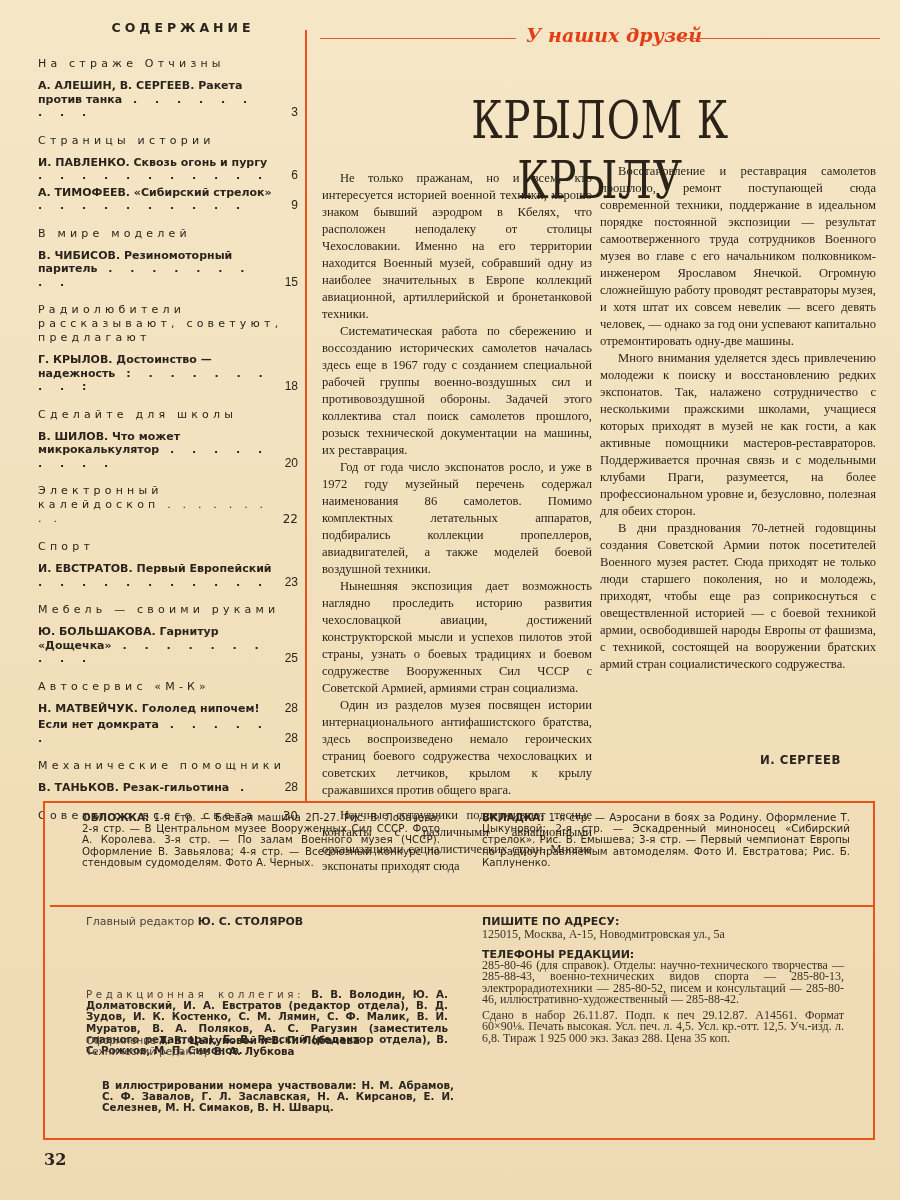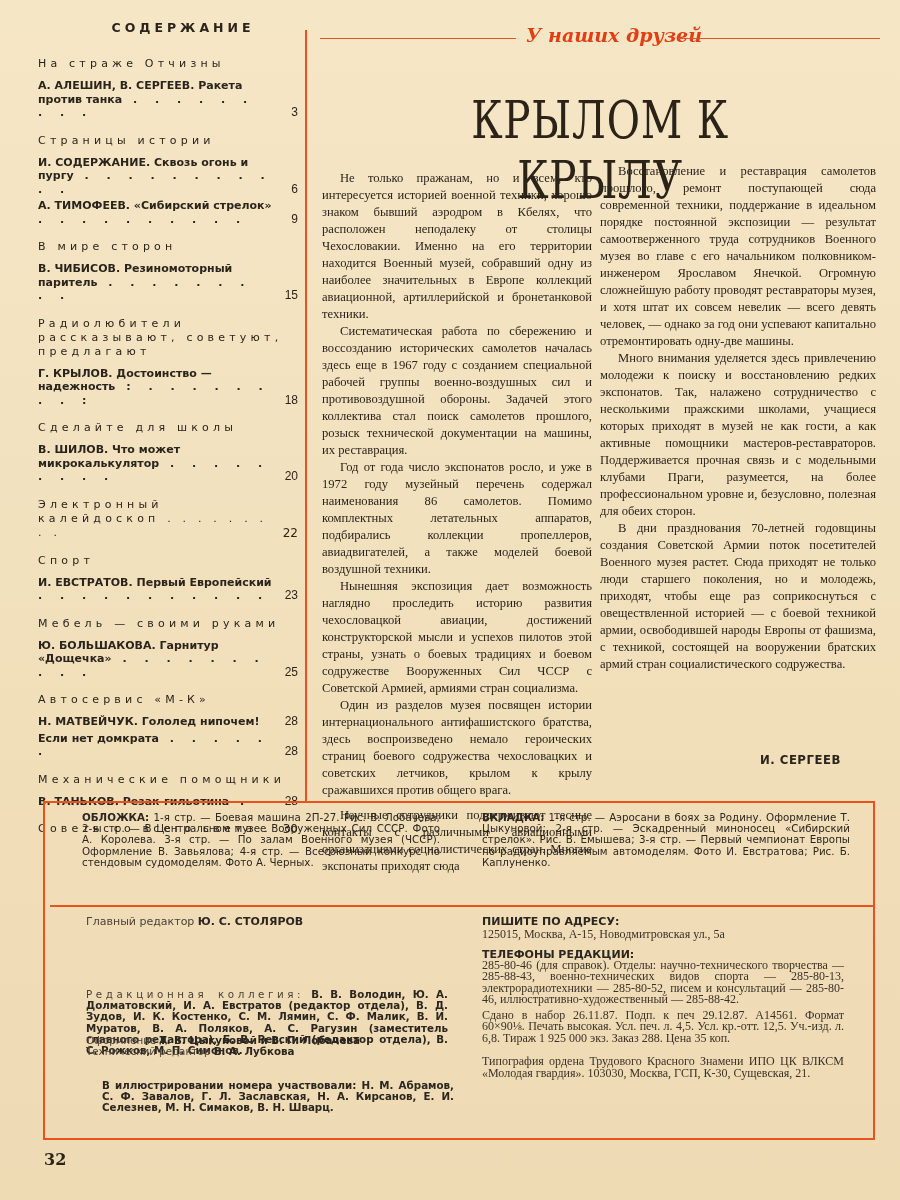--- a/index.html
+++ b/index.html
@@ -44,23 +44,23 @@
 </style>
 </head>
 <body>
 
 <div id="toc" class="abs">
   <div id="toc-title">СОДЕРЖАНИЕ</div>
   <div id="toc-list">
       <div class="toc-section">На страже Отчизны</div>
       <div class="toc-entry"><span class="auth">А. АЛЕШИН, В. СЕРГЕЕВ. </span><span class="ttl">Ракета против танка</span><span class="dots"> . . . . . . . . .</span><span class="pg">3</span></div>
       <div class="toc-section">Страницы истории</div>
-      <div class="toc-entry"><span class="auth">И. СОДЕРЖАНИЕ. </span><span class="ttl">Сквозь огонь и пургу</span><span class="dots"> . . . . . . . . . . .</span><span class="pg">6</span></div>
+      <div class="toc-entry"><span class="auth">И. ПАВЛЕНКО. </span><span class="ttl">Сквозь огонь и пургу</span><span class="dots"> . . . . . . . . . . .</span><span class="pg">6</span></div>
       <div class="toc-entry" style="margin-top: 3px;"><span class="auth">А. ТИМОФЕЕВ. </span><span class="ttl">«Сибирский стрелок»</span><span class="dots"> . . . . . . . . . .</span><span class="pg">9</span></div>
-      <div class="toc-section">В мире сторон</div>
+      <div class="toc-section">В мире моделей</div>
       <div class="toc-entry"><span class="auth">В. ЧИБИСОВ. </span><span class="ttl">Резиномоторный паритель</span><span class="dots"> . . . . . . . . .</span><span class="pg">15</span></div>
       <div class="toc-section">Радиолюбители рассказывают, советуют, предлагают</div>
       <div class="toc-entry"><span class="auth">Г. КРЫЛОВ. </span><span class="ttl">Достоинство — надежность</span><span class="dots"> : . . . . . . . . :</span><span class="pg">18</span></div>
       <div class="toc-section">Сделайте для школы</div>
       <div class="toc-entry"><span class="auth">В. ШИЛОВ. </span><span class="ttl">Что может микрокалькулятор</span><span class="dots"> . . . . . . . . .</span><span class="pg">20</span></div>
       <div class="toc-single"><span>Электронный калейдоскоп . . . . . . . . .</span><span class="pg">22</span></div>
       <div class="toc-section">Спорт</div>
       <div class="toc-entry"><span class="auth">И. ЕВСТРАТОВ. </span><span class="ttl">Первый Европейский</span><span class="dots"> . . . . . . . . . . .</span><span class="pg">23</span></div>
       <div class="toc-section">Мебель — своими руками</div>
       <div class="toc-entry"><span class="auth">Ю. БОЛЬШАКОВА. </span><span class="ttl">Гарнитур «Дощечка»</span><span class="dots"> . . . . . . . . . .</span><span class="pg">25</span></div>
@@ -128,16 +128,15 @@
 <div class="abs credit" style="left:102px; top:1080px; width:352px;">
   <b>В иллюстрировании номера участвовали: Н. М. Абрамов, С. Ф. Завалов, Г. Л. Заславская, Н. А. Кирсанов, Е. И. Селезнев, М. Н. Симаков, В. Н. Шварц.</b>
 </div>
 
 <div class="abs" style="left:482px; top:916px; width:362px;">
   <div class="credit" style="font-weight:bold; font-size:11px;">ПИШИТЕ ПО АДРЕСУ:</div>
   <div class="serifsmall" style="margin-top:2px;">125015, Москва, А-15, Новодмитровская ул., 5а</div>
   <div class="credit" style="font-weight:bold; font-size:11px; margin-top:8px;">ТЕЛЕФОНЫ РЕДАКЦИИ:</div>
   <div class="serifsmall">285-80-46 (для справок). Отделы: научно-технического творчества — 285-88-43, военно-технических видов спорта — 285-80-13, электрорадиотехники — 285-80-52, писем и консультаций — 285-80-46, иллюстративно-художественный — 285-88-42.</div>
   <div class="serifsmall" style="margin-top:4px;">Сдано в набор 26.11.87. Подп. к печ 29.12.87. А14561. Формат 60×90⅛. Печать высокая. Усл. печ. л. 4,5. Усл. кр.-отт. 12,5. Уч.-изд. л. 6,8. Тираж 1 925 000 экз. Заказ 288. Цена 35 коп.</div>
-  <div class="serifsmall" style="margin-top:12px;">Типография ордена Трудового Красного Знамени ИПО ЦК ВЛКСМ «Молодая гвардия». 103030, Москва, ГСП, К-30, Сущевская, 21.</div>
 </div>
 
 <div id="page-num" class="abs">32</div>
 
 </body></html>

